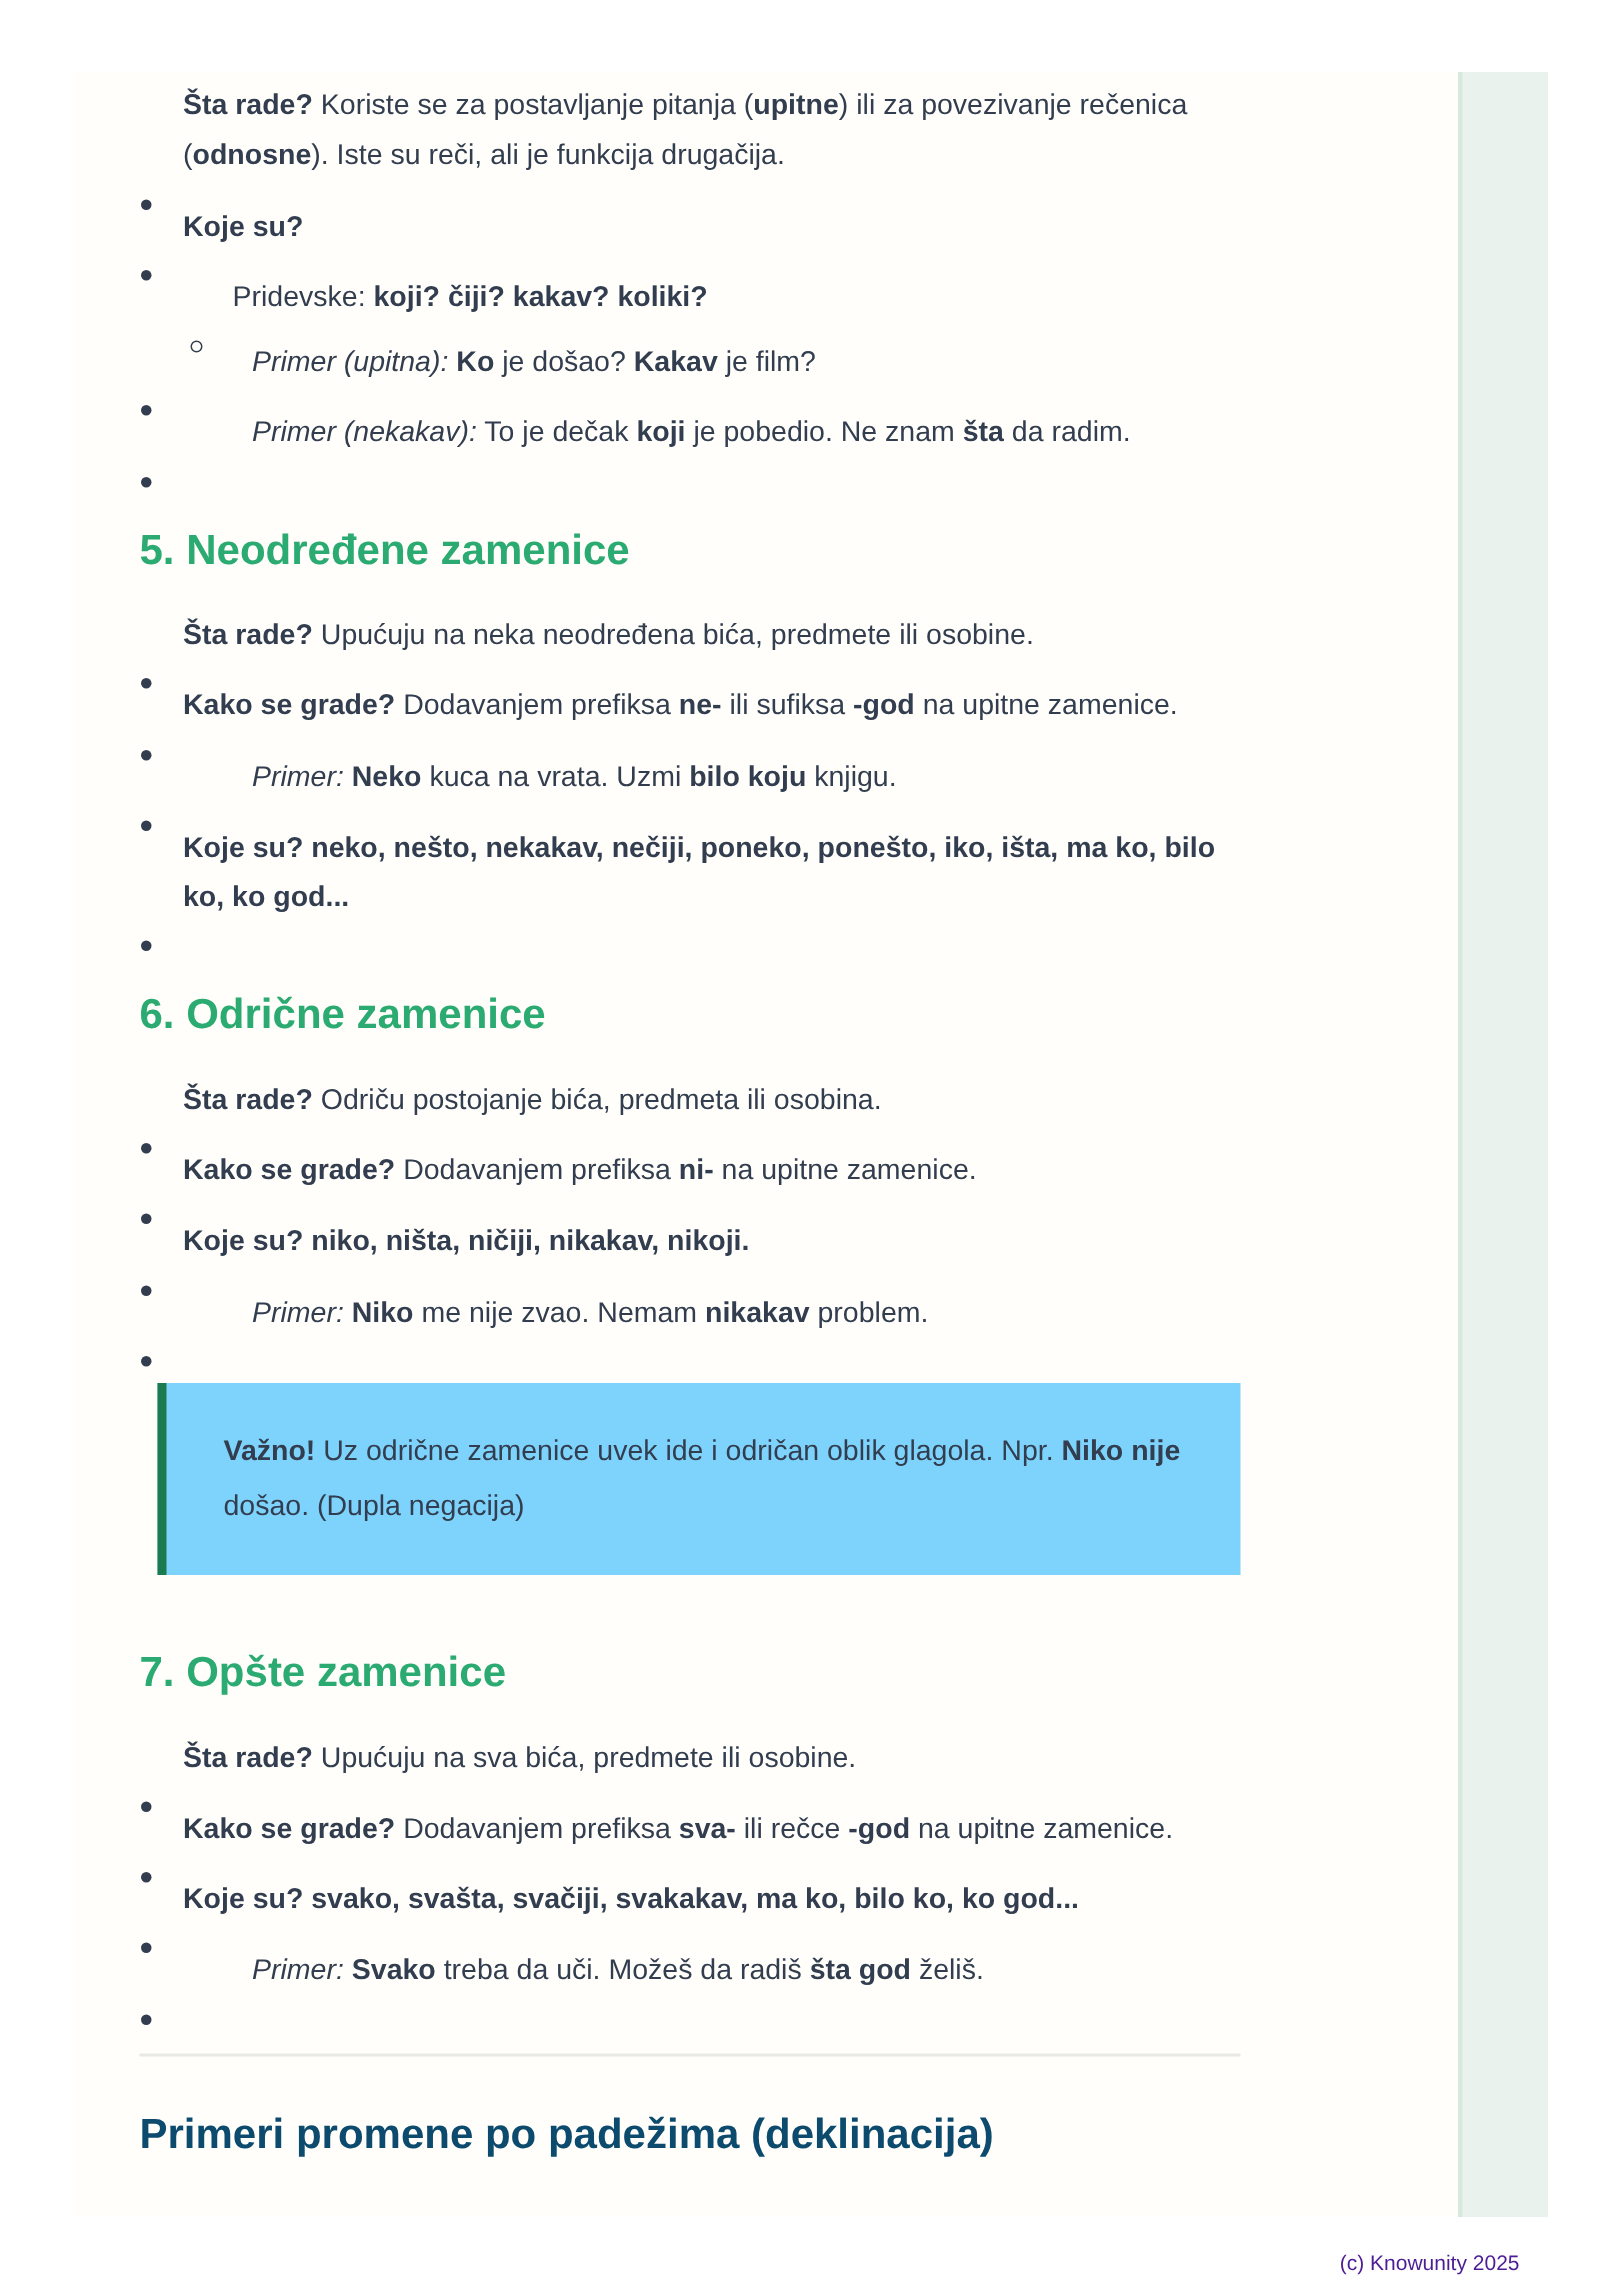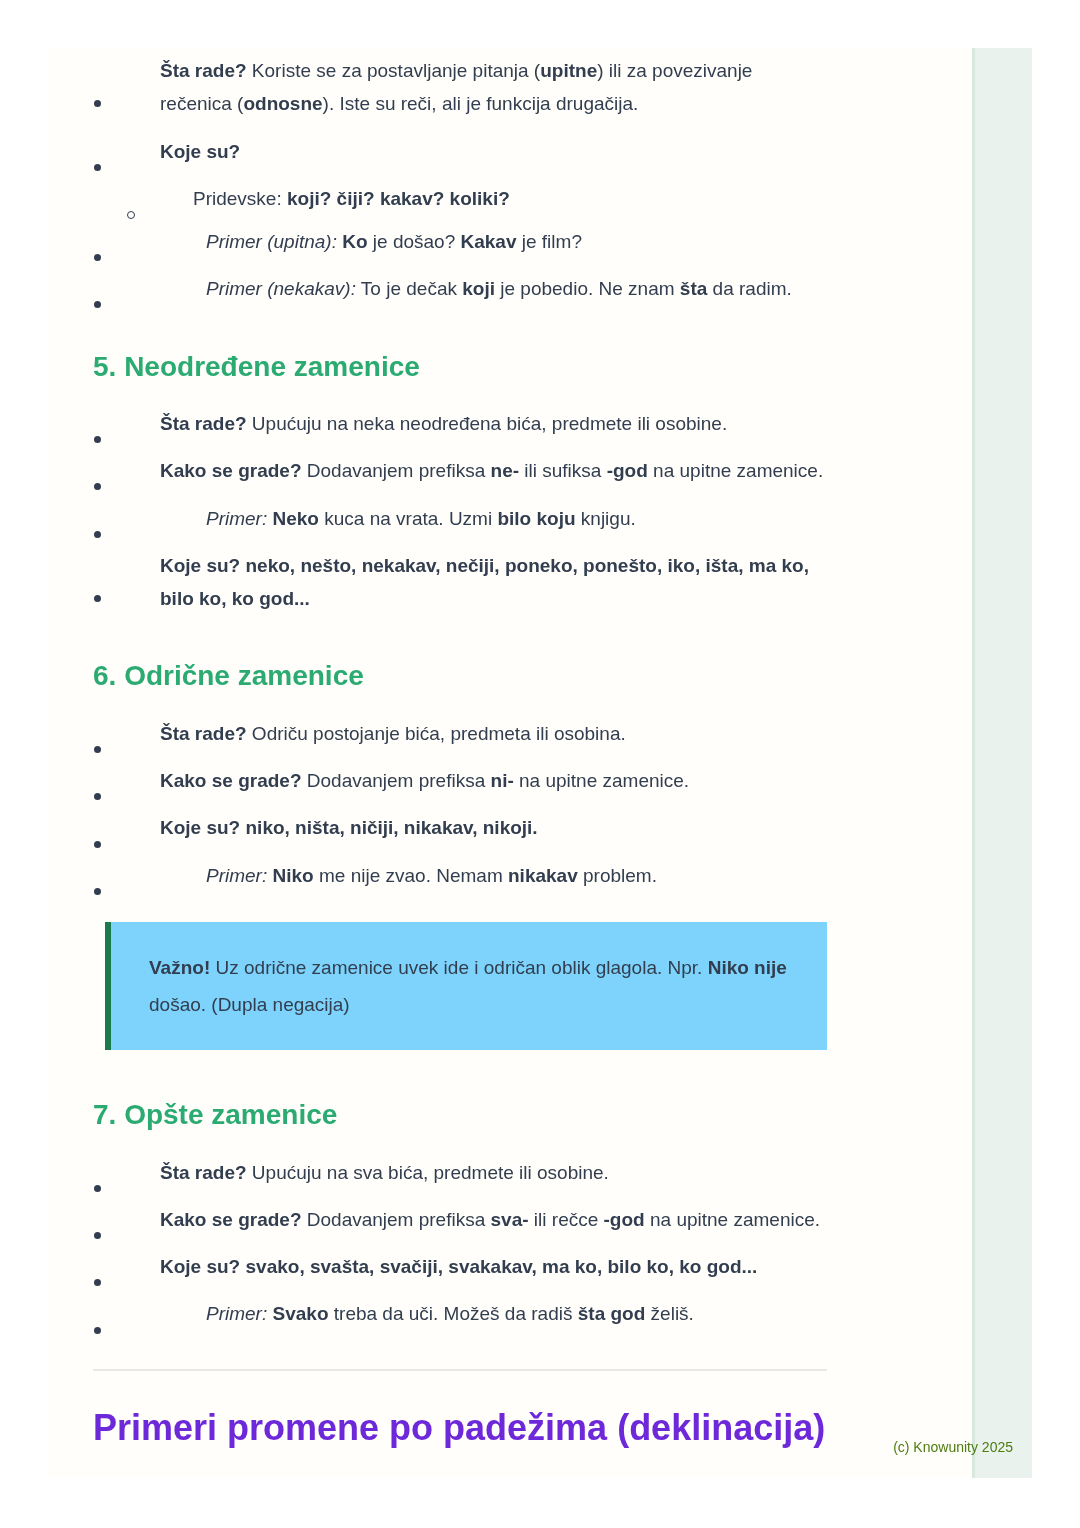--- a/index.html
+++ b/index.html
@@ -25,25 +25,24 @@
     border-left:3px solid #d7e9de;
   }
   .content{
     position:absolute;
     left:45px;top:0;
     width:734px;
     padding-top:6px;
   }
   .bullet{
     display:flex;
-    align-items:center;
+    align-items:flex-end;
     margin:0 0 14px 0;
     font-size:19px;
     line-height:1.75;
-    gap:38px;
   }
   .bullet.l2{
     margin-left:33px;
     margin-bottom:10px;
   }
   .marker{
     flex:0 0 29px;
     position:relative;
     height:1px;
   }
@@ -77,32 +76,32 @@
     padding:27px 38px;
     font-size:19px;
     line-height:1.95;
   }
   .divider{
     border:none;
     border-top:2px solid #e8e8e4;
     margin:38px 0 0 0;
   }
   .big-heading{
-    color:#6d28d9;
-    font-size:36px;
+    color:#0c4a6e;
+    font-size:28px;
     font-weight:700;
     margin:34px 0 0 0;
     line-height:1.25;
   }
   .footer-note{
     position:absolute;
     right:19px;
-    top:1391px;
+    top:1452px;
     font-size:14px;
-    color:#4d7c0f;
+    color:#4c1d95;
   }
 </style>
 </head>
 <body>
 
 <div class="sheet">
   <div class="stripe"></div>
 
   <div class="content">
 

